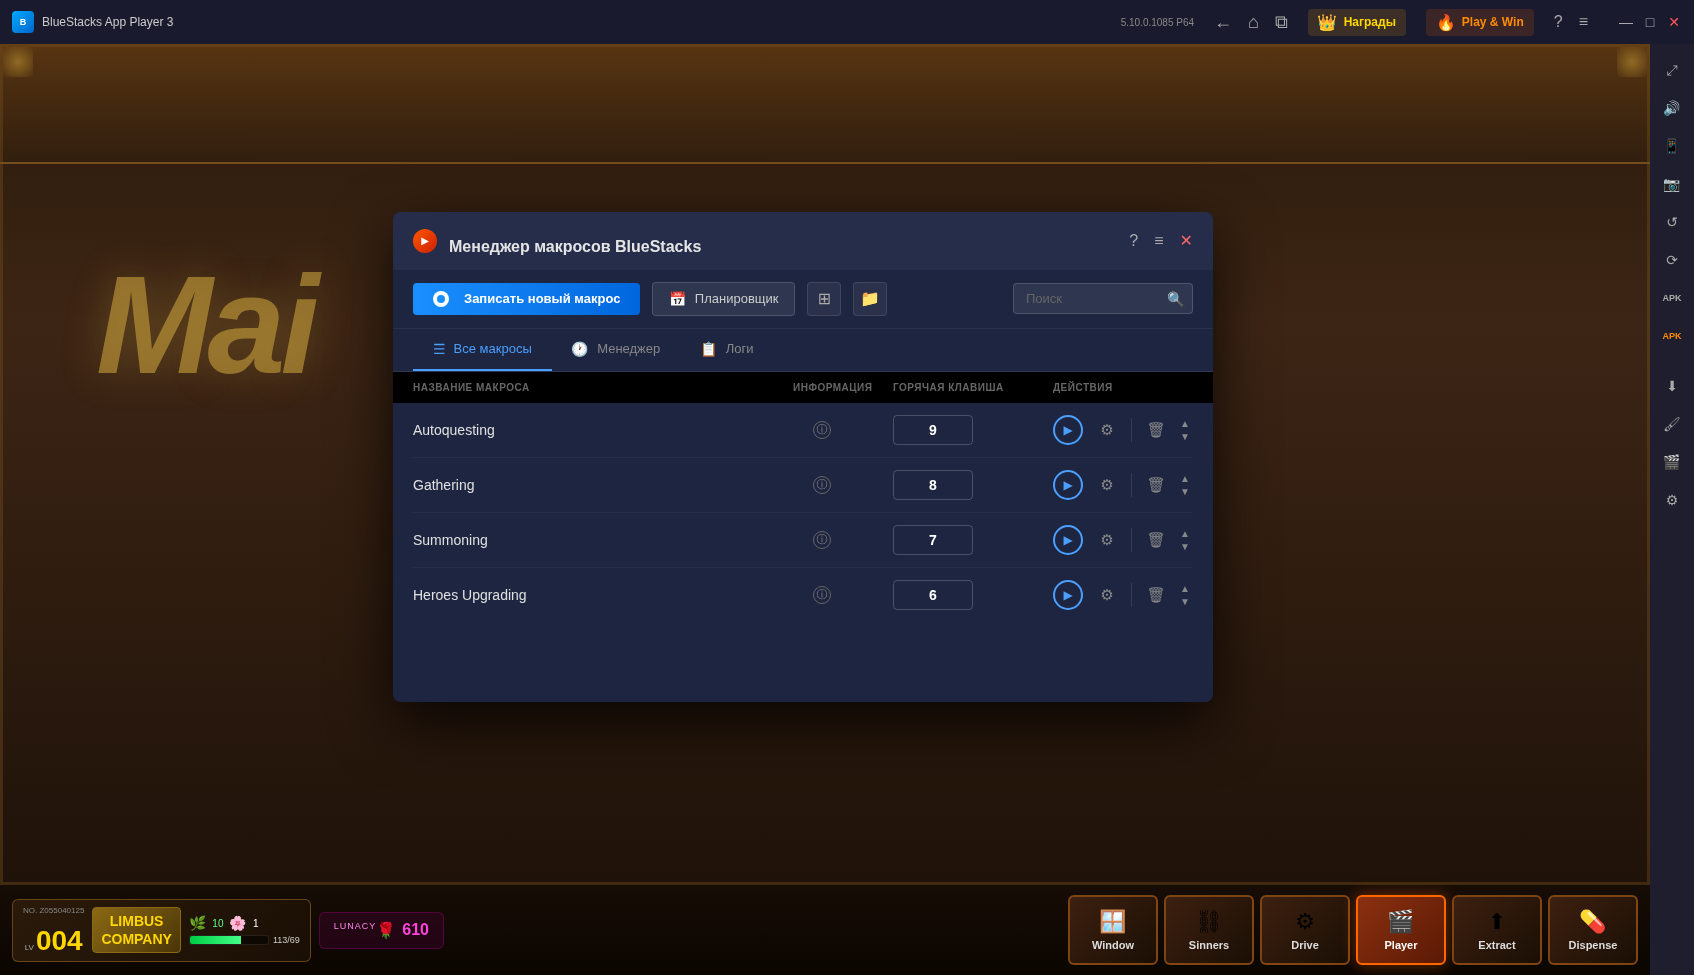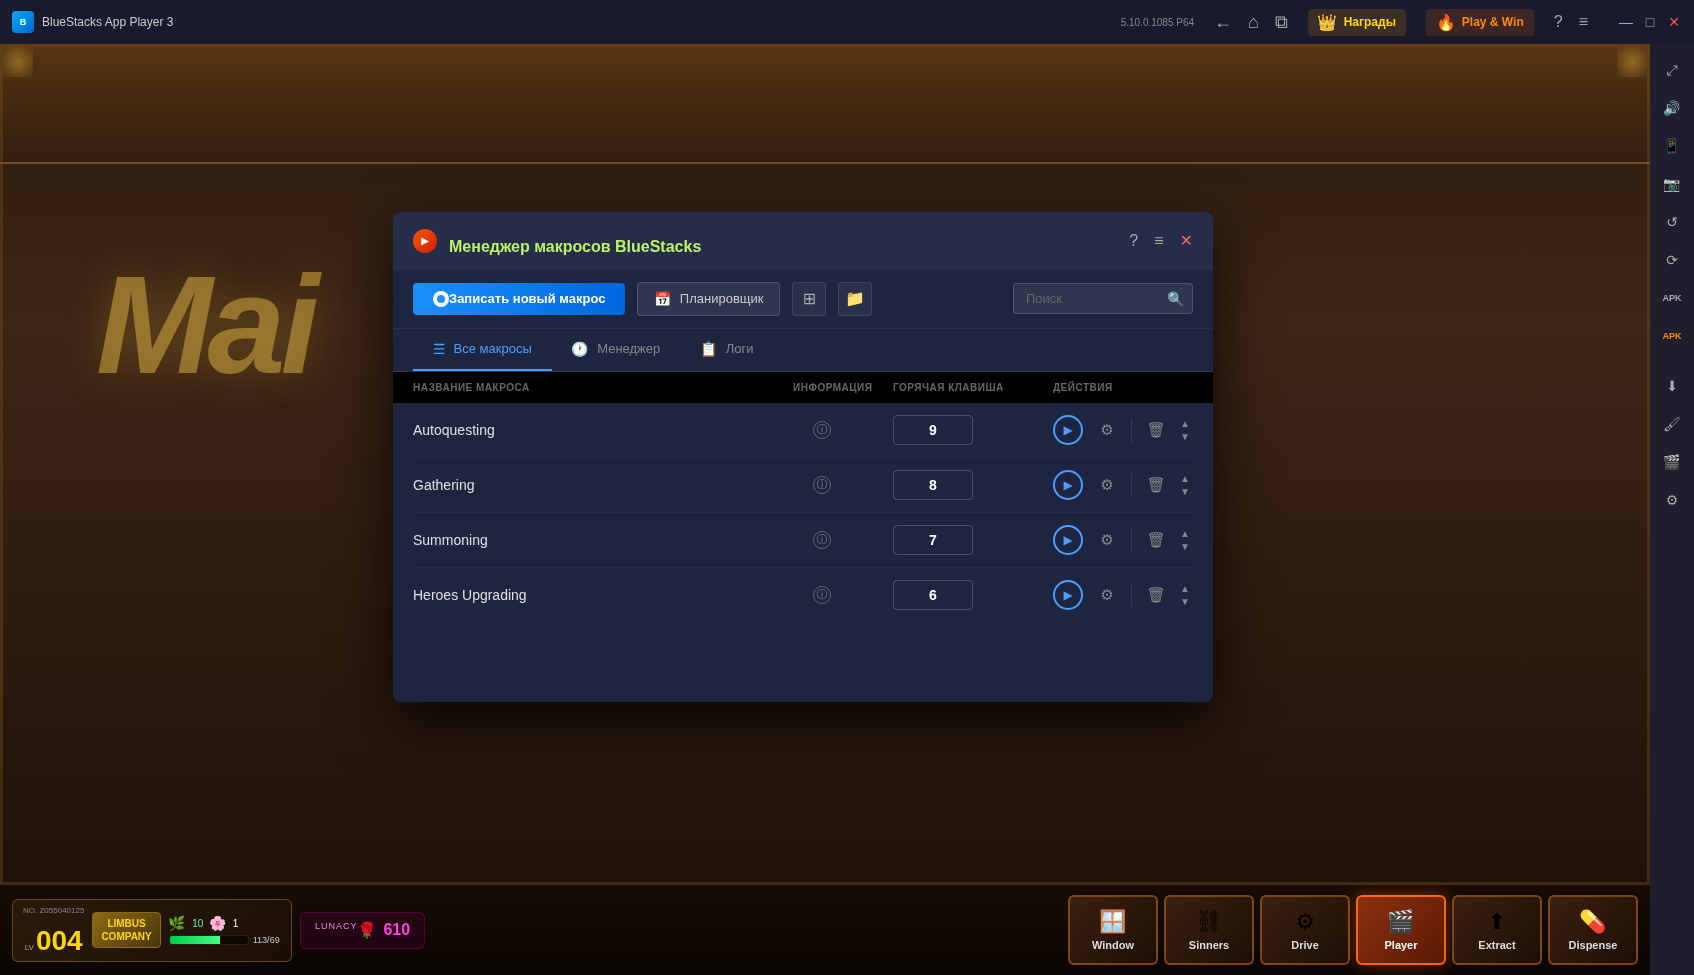--- a/index.html
+++ b/index.html
@@ -340,21 +340,21 @@
     }
     .dialog-header-icon {
       width: 24px; height: 24px;
       background: linear-gradient(135deg, #ff5500, #cc2200);
       border-radius: 50%;
       display: flex; align-items: center; justify-content: center;
       font-size: 10px;
       color: white;
     }
     .dialog-title {
-      color: #bef264;
+      color: #e5e5e5;
       font-size: 16px;
       font-weight: 600;
       flex: 1;
       margin-top: 12px;
     }
     .dialog-header-btns {
       display: flex;
       gap: 16px;
       align-items: center;
     }
@@ -379,21 +379,21 @@
       background: linear-gradient(to right, #1a8fff, #0066dd);
       color: white;
       border: none;
       border-radius: 4px;
       padding: 8px 20px;
       font-size: 13px;
       font-weight: 600;
       cursor: pointer;
       display: flex;
       align-items: center;
-      gap: 0;
+      gap: 15px;
     }
     .btn-record-icon {
       width: 16px; height: 16px;
       background: white;
       border-radius: 50%;
       display: flex; align-items: center; justify-content: center;
     }
     .btn-record-dot {
       width: 8px; height: 8px;
       background: #1a8fff;
@@ -838,21 +838,21 @@
     <div class="hud-player-info">
       <div style="display:flex;flex-direction:column;align-items:center;min-width:60px;gap:12px;">
         <span class="hud-id-text">NO. Z055040125</span>
         <div style="display:flex;align-items:baseline;gap:2px;">
           <span class="hud-lv-text">LV</span>
           <span class="hud-level-num">004</span>
         </div>
       </div>
 
       <div class="hud-company-logo">
-        <div style="font-size:10px;line-height:1.3;">LIMBUS<br>COMPANY</div>
+        <div style="font-size:14px;line-height:1.3;">LIMBUS<br>COMPANY</div>
       </div>
 
       <div class="hud-bars">
         <div class="hud-hp-bar-container">
           <span style="font-size:14px;">🌿</span>
           <span style="font-size:10px;color:#66ff88;margin:0 2px;">10</span>
           <span style="font-size:14px;">🌸</span>
           <span style="font-size:10px;color:#fff;margin:0 2px;">1</span>
         </div>
         <div style="display:flex;align-items:center;gap:4px;">

